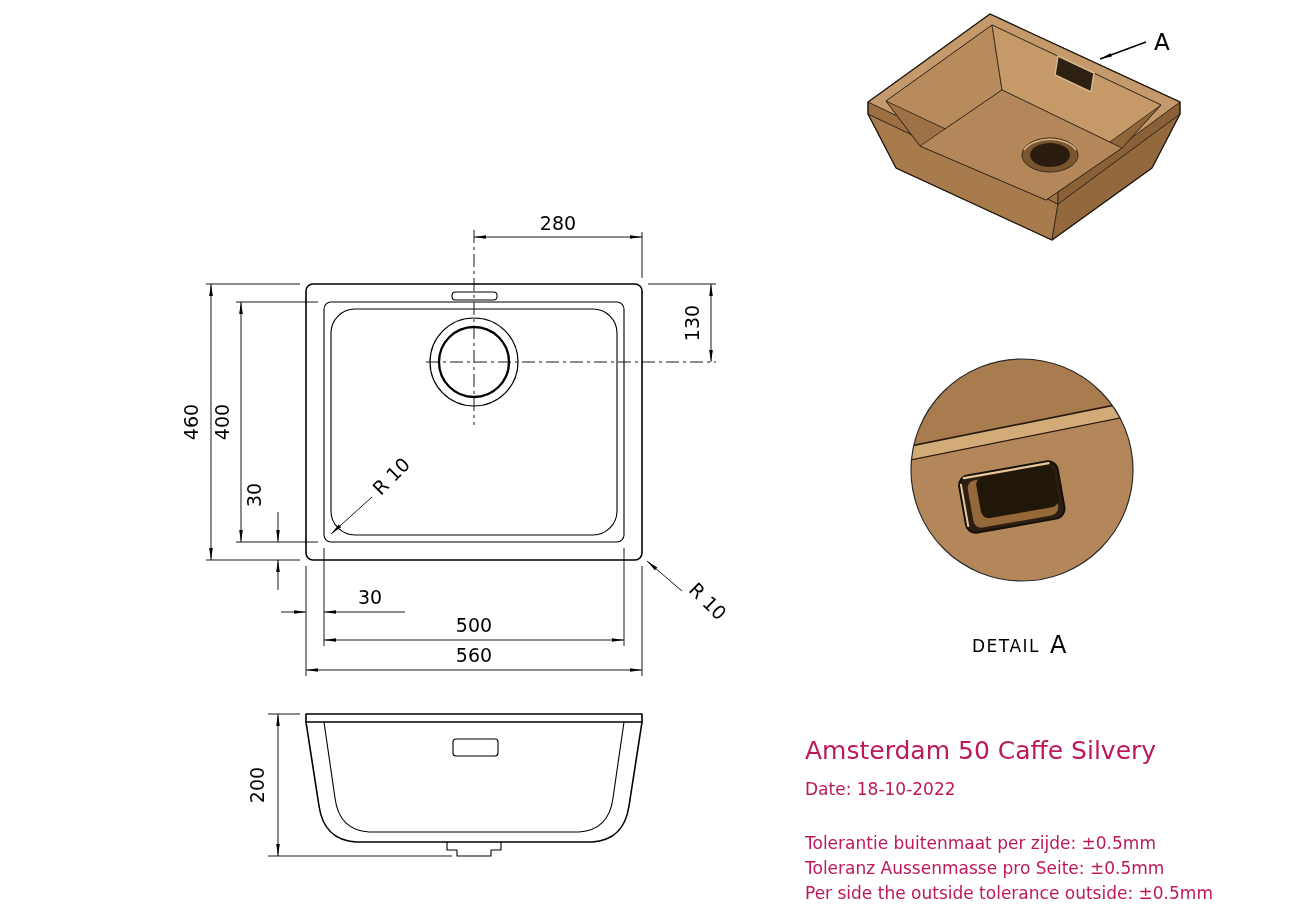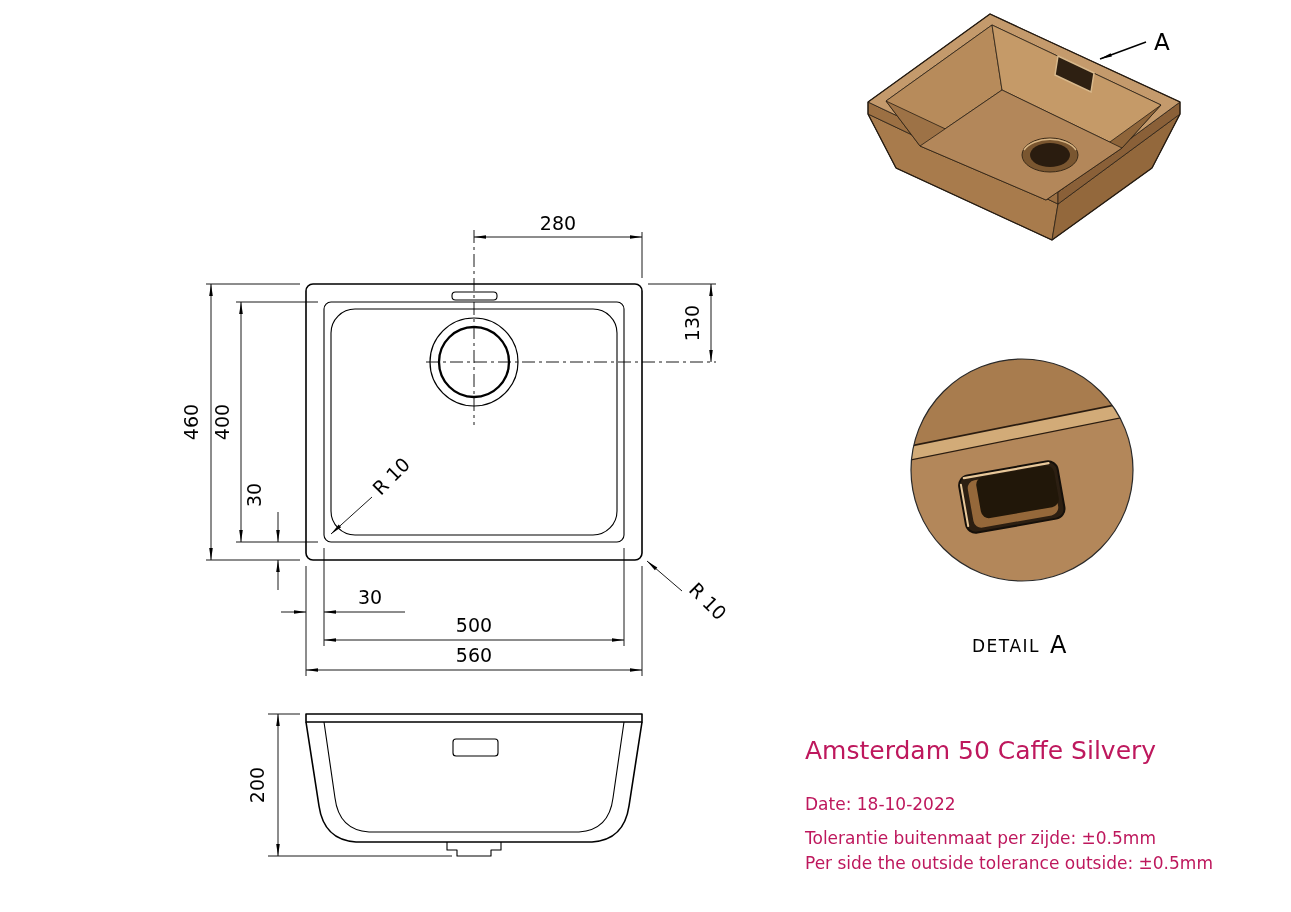--- a/index.html
+++ b/index.html
@@ -17,22 +17,22 @@
   .obj2 { fill:none; stroke:#000; stroke-width:1.1; stroke-linejoin:round; }
   .dim  { stroke:#000; stroke-width:0.9; fill:none; }
   .ext  { stroke:#000; stroke-width:0.9; fill:none; }
   .cl   { stroke:#000; stroke-width:0.9; fill:none; stroke-dasharray:13 4 3 4; }
   .dimtxt { font-family:"DejaVu Sans", sans-serif; font-size:19px; fill:#000; }
   .iso-edge { stroke:#2a1f14; stroke-width:0.8; stroke-linejoin:round; }
 
   
   .titleblock { position:absolute; left:805px; top:736px; width:460px; color:#be185d; }
   .product-title { font-family:"DejaVu Sans", sans-serif; font-size:25px; }
-  .date-line { font-family:"DejaVu Sans", sans-serif; font-size:17px; margin-top:29px; }
-  .tol-lines { margin-top:12px; font-family:"DejaVu Sans", sans-serif; font-size:17px; line-height:25px; }
+  .date-line { font-family:"DejaVu Sans", sans-serif; font-size:17px; margin-top:14px; }
+  .tol-lines { margin-top:32px; font-family:"DejaVu Sans", sans-serif; font-size:17px; line-height:25px; }
 </style>
 </head>
 <body>
 
 <div class="canvas">
 
 <svg width="1291" height="912" viewBox="0 0 1291 912">
   <defs>
     <marker id="arrEnd" markerUnits="userSpaceOnUse" markerWidth="14" markerHeight="8" refX="13" refY="4" orient="auto">
       <path d="M1,2.2 L13,4 L1,5.8 Z" fill="#000"></path>
@@ -189,17 +189,18 @@
     <text x="1040" y="652" text-anchor="end" font-size="17" letter-spacing="1.5" fill="#000">DETAIL</text>
     <text x="1050" y="653" text-anchor="start" font-size="24" fill="#000">A</text>
   </g>
 </svg>
 
   <div class="titleblock">
     <div class="product-title">Amsterdam 50 Caffe Silvery</div>
     <div class="date-line">Date: 18-10-2022</div>
     <div class="tol-lines">
       <div>Tolerantie buitenmaat per zijde: ±0.5mm</div>
+      <div>Toleranz Aussenmasse pro Seite: ±0.5mm</div>
       <div>Per side the outside tolerance outside: ±0.5mm</div>
     </div>
   </div>
 
 </div>
 
 </body></html>

